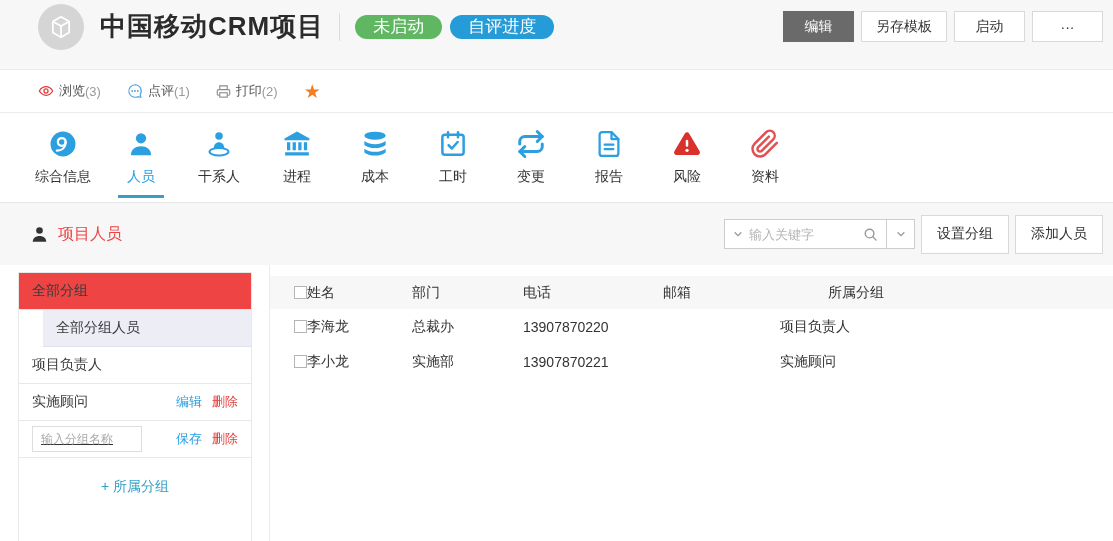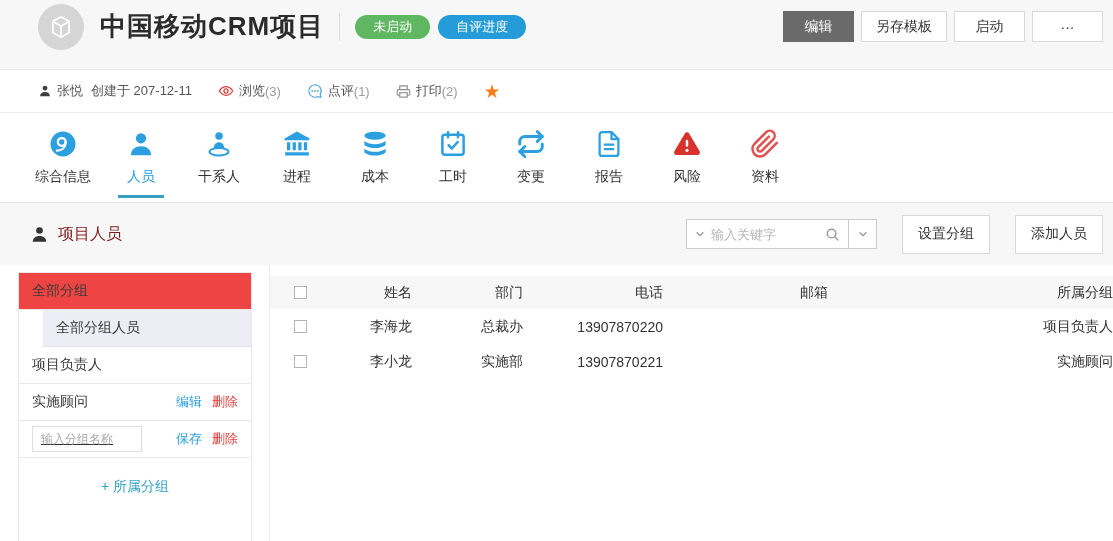--- a/index.html
+++ b/index.html
@@ -6,21 +6,21 @@
   html,body { width:1113px; height:541px; overflow:hidden; background:#fff;
     font-family:"Liberation Sans","DejaVu Sans",sans-serif; color:#333; }
 
   
   .topbar { height:70px; background:#f7f7f7; border-bottom:1px solid #ececec;
     display:flex; align-items:center; padding:0 10px 16px 38px; }
   .logo { width:46px; height:46px; border-radius:50%; background:#d5d5d5; flex:none;
     display:flex; align-items:center; justify-content:center; }
   .title { font-size:26px; font-weight:600; color:#2b2b2b; margin-left:16px; letter-spacing:1px; }
   .title-divider { width:1px; height:28px; background:#ddd; margin:0 15px; }
-  .pill { height:24px; border-radius:12px; color:#fff; font-size:13px; padding:0 18px;
+  .pill { height:24px; border-radius:12px; color:#fff; font-size:17px; padding:0 18px;
     display:flex; align-items:center; margin-right:8px;font-family:Liberation Mono, monospace; }
   .pill.green { background:#5fb762; }
   .pill.blue  { background:#259bd7; }
   .topbar-buttons { margin-left:auto; display:flex; gap:7px; }
   .btn { height:31px; min-width:71px; padding:0 14px; background:#fff; border:1px solid #d9d9d9;
     font-size:14px; color:#333; display:flex; align-items:center; justify-content:center; cursor:pointer; }
   .btn.dark { background:#6a6a6a; border-color:#6a6a6a; color:#fff; }
 
   
   .infobar { height:43px; background:#fff; border-bottom:1px solid #ededed;
@@ -35,22 +35,22 @@
     display:flex; align-items:stretch; padding-left:24px; }
   .tab { width:78px; display:flex; flex-direction:column; align-items:center;
     justify-content:center; gap:9px; position:relative; cursor:pointer; }
   .tab .tab-label { font-size:14px; color:#333; }
   .tab.active .tab-label { color:#2b9fe0; }
   .tab.active::after { content:""; position:absolute; bottom:4px; left:50%;
     transform:translateX(-50%); width:46px; height:3px; background:#3a9ec0; }
 
   
   .strip { height:62px; background:#f7f7f7; display:flex; align-items:center; padding:0 10px 0 30px; }
-  .section-title { display:flex; align-items:center; gap:9px; font-size:16px; color:#7f1d1d; }
-  .strip-right { margin-left:auto; display:flex; align-items:center; gap:25px; }
+  .section-title { display:flex; align-items:center; gap:9px; font-size:16px; color:#ef4444; }
+  .strip-right { margin-left:auto; display:flex; align-items:center; gap:6px; }
   .search-group { display:flex; }
   .search-box { width:163px; height:30px; border:1px solid #ccc; background:#fff;
     display:flex; align-items:center; padding:0 8px; }
   .search-box input { border:none; outline:none; flex:1; min-width:0; font-size:13px;
     color:#333; margin-left:6px; font-family:inherit; background:transparent; }
   .search-box input::placeholder { color:#b5b5b5; }
   .search-drop { width:28px; height:30px; background:#fff; border:1px solid #ccc; border-left:none;
     display:flex; align-items:center; justify-content:center; cursor:pointer; }
   .strip .btn { height:39px; min-width:88px; }
 
@@ -67,21 +67,21 @@
   .lnk-red  { color:#e23c39; cursor:pointer; }
   .group-input { width:110px; height:26px; border:1px solid #ddd; font-size:12px;
     padding:0 8px; outline:none; color:#333; font-family:inherit;text-decoration:underline; }
   .group-input::placeholder { color:#aaa; }
   .add-group { text-align:center; padding:20px 0; font-size:14px; color:#33a0c6; cursor:pointer; }
 
   .table-area { flex:1; margin-left:17px; border-left:1px solid #ebebeb; padding-top:11px; }
   .trow { display:flex; align-items:center; font-size:14px; color:#333; }
   .thead { height:33px; background:#f7f7f7; }
   .tbody-row { height:35px; }
-  .cell { flex:none; white-space:nowrap; overflow:hidden;text-align:right; }
+  .cell { flex:none; white-space:nowrap; overflow:hidden; }
   .c-check { width:37px; padding-left:24px; display:flex; align-items:center; }
   .c-name  { width:105px; }
   .c-dept  { width:111px; }
   .c-phone { width:140px; }
   .c-email-h { width:165px; }
   .c-email { width:117px; }
   .c-group { flex:1; }
   .checkbox { width:13px; height:13px; border:1px solid #b5b5b5; background:#fff; cursor:pointer; }
   svg { display:block; }
 </style>
@@ -106,31 +106,20 @@
     <button class="btn dark">编辑</button>
     <button class="btn">另存模板</button>
     <button class="btn">启动</button>
     <button class="btn">···</button>
   </div>
 </div>
 
 <div class="infobar">
   <div class="info-group">
     <span class="ic">
-      <svg width="14" height="14" viewBox="0 0 24 24" fill="#3f3f3f">
-        <circle cx="12" cy="7" r="4.2"></circle>
-          <path d="M3.5 21c0-4.6 3.8-7.2 8.5-7.2s8.5 2.6 8.5 7.2z"></path>
-      </svg>
-    </span>
-    <span>张悦</span>
-    <span style="width:8px"></span>
-    <span>创建于 207-12-11</span>
-  </div>
-  <div class="info-group">
-    <span class="ic">
       <svg width="16" height="16" viewBox="0 0 18 18" fill="none" stroke="#dd3c3c" stroke-width="1.4">
         <path d="M1.5 9s2.8-4.8 7.5-4.8S16.5 9 16.5 9 13.7 13.8 9 13.8 1.5 9 1.5 9z"></path>
         <circle cx="9" cy="9" r="2.3"></circle>
       </svg>
     </span>
     <span>浏览</span>
       <span class="count">(3)</span>
   </div>
   <div class="info-group">
     <span class="ic">

